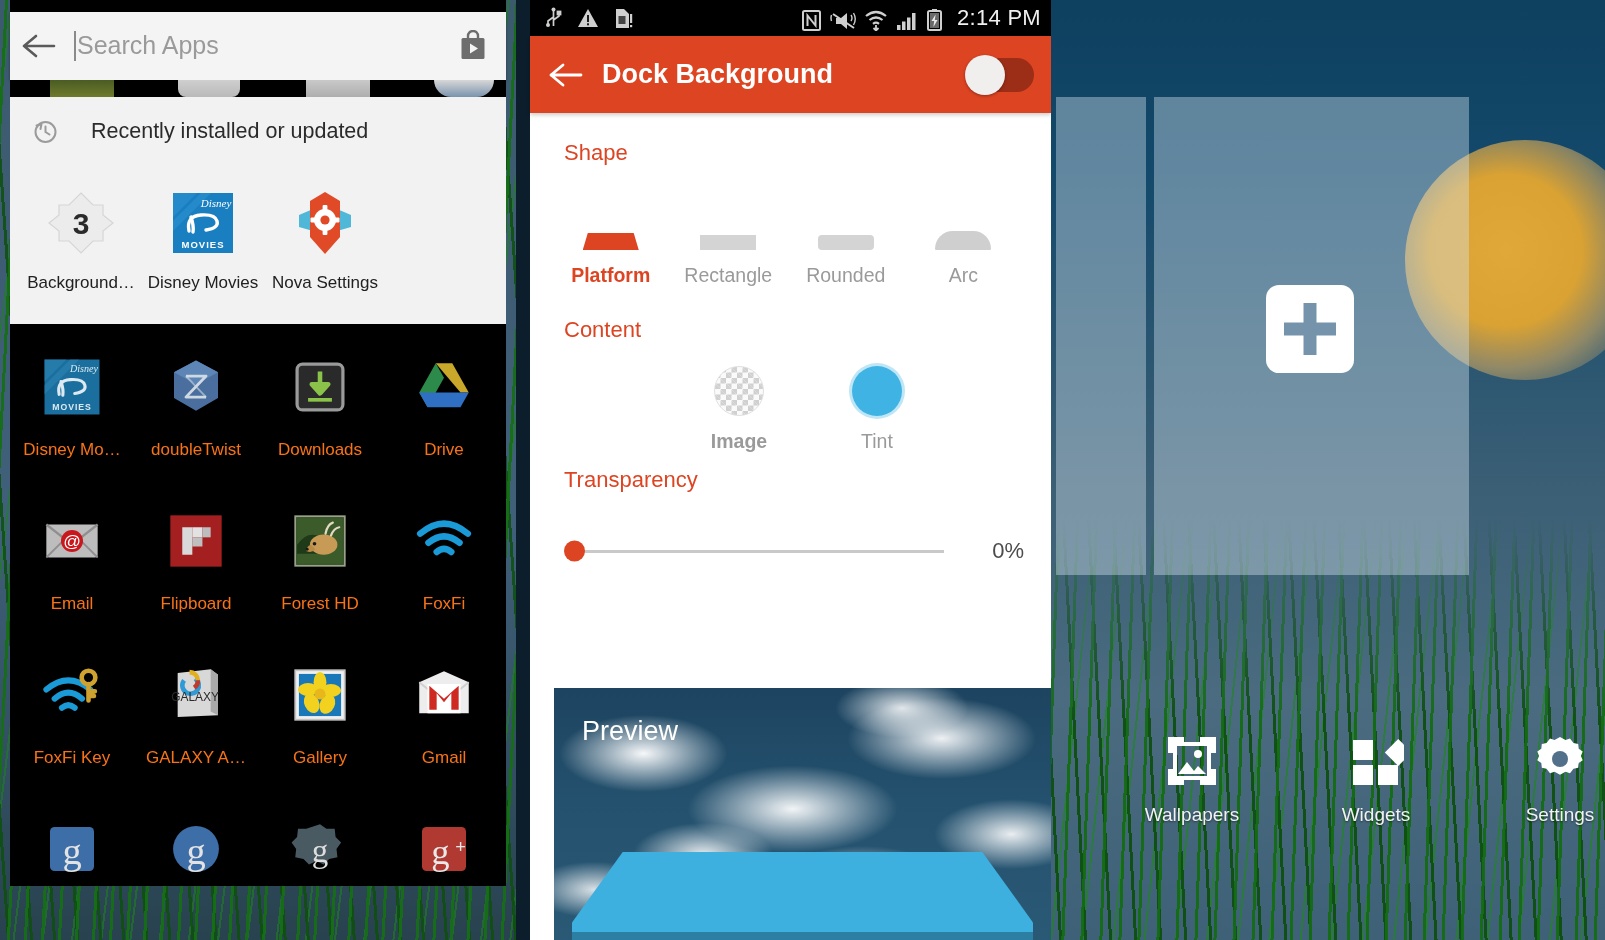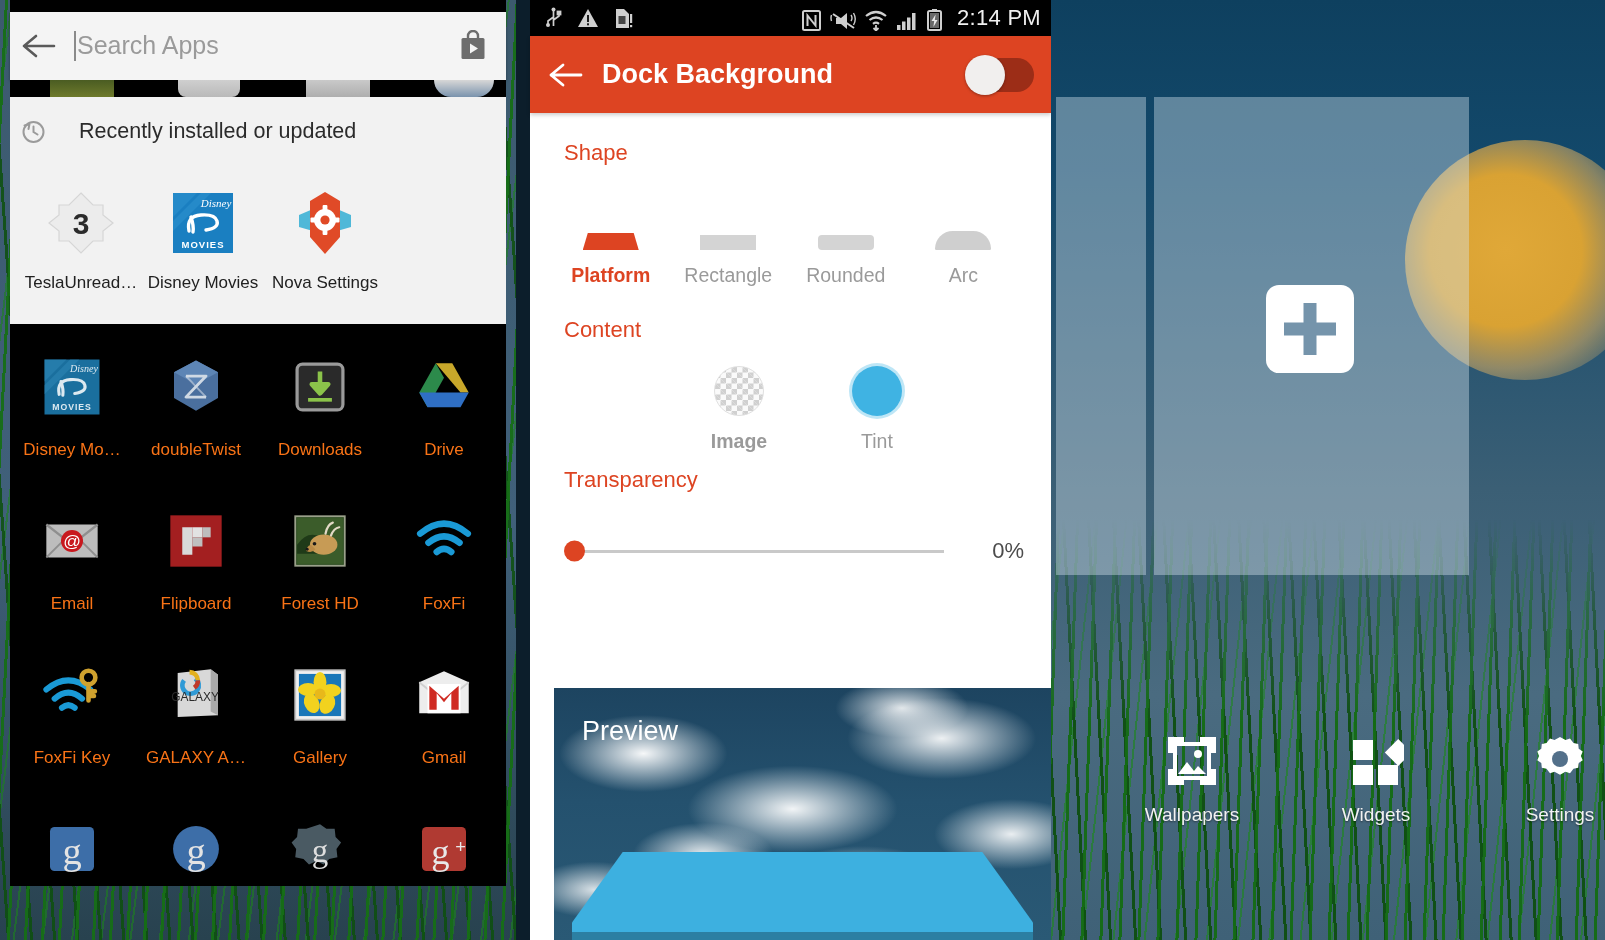--- a/index.html
+++ b/index.html
@@ -50,21 +50,21 @@
     position: absolute; left: 10px; top: 80px; width: 496px; height: 17px;
     overflow: hidden; background: #000;
   }
   .sliver-chip { position:absolute; top:0; height:17px; }
 
   #recent-card {
     position: absolute; left: 10px; top: 97px; width: 496px; height: 227px;
     background: #f2f2f2;
   }
   #recent-card .rc-head {
-    display: flex; align-items: center; height: 68px; padding-left: 10px;
+    display: flex; align-items: center; height: 68px; padding-left: 22px;
   }
   #recent-card .rc-head .rc-label {
     font-size: 21.5px; color: #2b2b2b; margin-left: 32px;
   }
   #recent-card .rc-apps { display: flex; padding: 22px 10px 0 10px; }
   #recent-card .rc-app { width: 122px; text-align: center; }
   #recent-card .rc-app .rc-ico { height: 72px; display:flex; align-items:center; justify-content:center; }
   #recent-card .rc-app .rc-name {
     font-size: 17px; color: #212121; margin-top: 14px; white-space: nowrap;
     overflow: hidden;
@@ -273,21 +273,21 @@
       </div>
       <div class="rc-apps">
 
         <div class="rc-app">
           <div class="rc-ico">
             <svg class="ic" width="72" height="72" viewBox="0 0 72 72" aria-hidden="true">
               <path d="M36 6 L48 18 H58 L58 28 L68 36 L58 44 V54 H48 L36 66 L24 54 H14 V44 L4 36 L14 28 V18 H24 Z" fill="#ececec" stroke="#d6d6d6" stroke-width="1.2"></path>
               <text x="36" y="47" text-anchor="middle" font-family="Liberation Sans, sans-serif" font-size="30" font-weight="bold" fill="#2b2b2b">3</text>
             </svg>
           </div>
-          <div class="rc-name">TeslaUnread…</div>
+          <div class="rc-name">Background…</div>
         </div>
 
         <div class="rc-app">
           <div class="rc-ico">
             <svg class="ic" width="72" height="72" viewBox="0 0 72 72" aria-hidden="true">
               <rect x="6" y="6" width="60" height="60" fill="#1a7fc1"></rect>
               <path d="M6 6 L30 6 L6 30 Z M6 34 L34 6 L44 6 L6 44 Z" fill="#2f93d0" opacity=".55"></path>
               <text x="49" y="20" text-anchor="middle" font-family="Liberation Serif, serif" font-size="11" font-style="italic" fill="#ffffff">Disney</text>
               <path d="M22 44 q-3 -15 12 -16 q14 -1 16 6 q2 7 -11 9" fill="none" stroke="#ffffff" stroke-width="3.4" stroke-linecap="round"></path>
               <path d="M24 30 q3 9 2 15" fill="none" stroke="#ffffff" stroke-width="3.4" stroke-linecap="round"></path>

